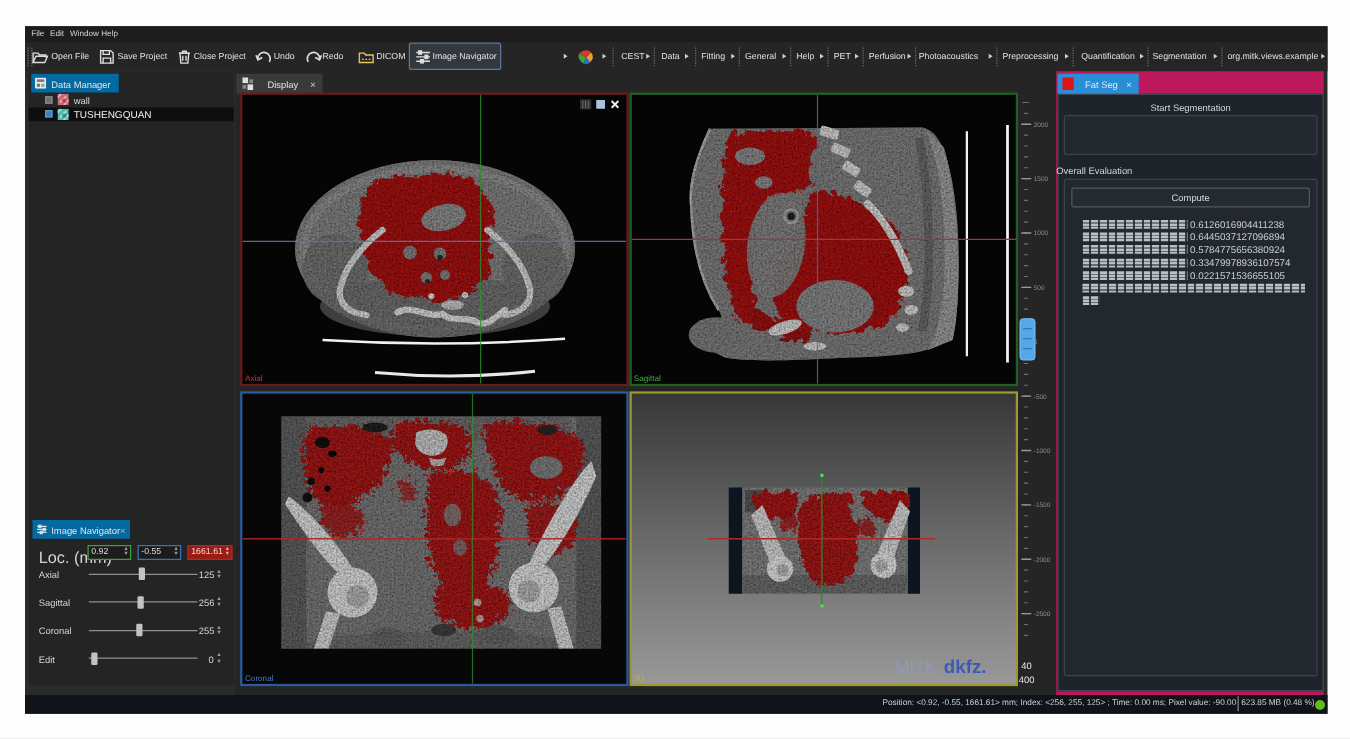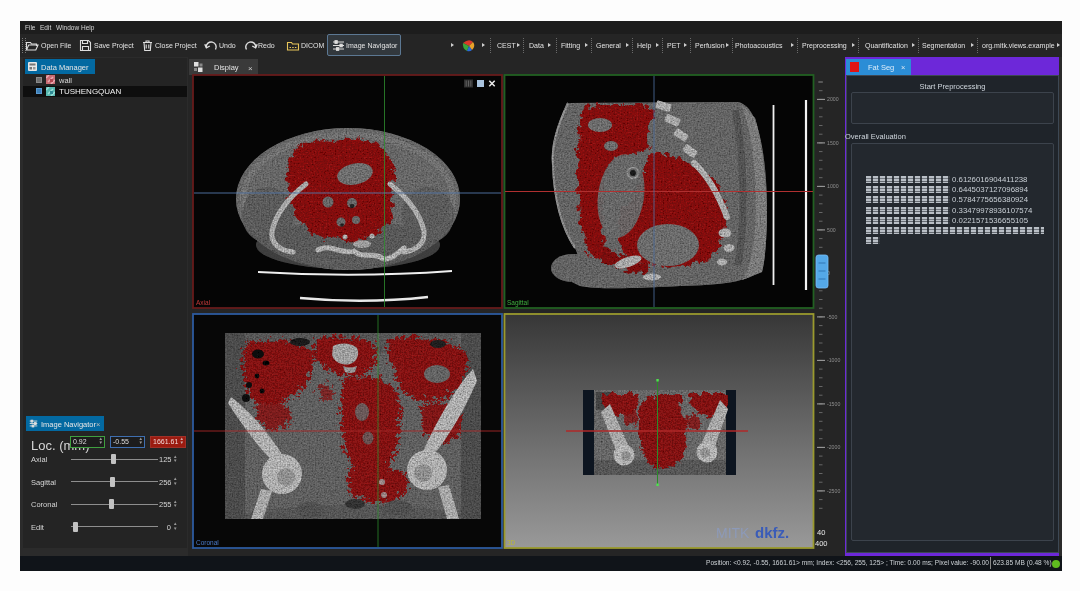--- a/index.html
+++ b/index.html
@@ -12,21 +12,21 @@
 #menubar span{position:absolute;top:3px;}
 
 #toolbar{position:absolute;left:0;top:13px;width:1042px;height:23px;background:#252525;color:#e2e2e2;font-size:7px;}
 .tbi{position:absolute;top:0;height:23px;line-height:23px;white-space:nowrap;}
 .tbsep{position:absolute;top:4px;height:15px;width:1px;border-left:1px dotted #6a6a6a;}
 .arr{position:absolute;top:9px;width:0;height:0;border-left:3.5px solid #cfcfcf;border-top:2.8px solid transparent;border-bottom:2.8px solid transparent;}
 
 #leftpanel{position:absolute;left:3px;top:37px;width:164px;height:490px;background:#242424;}
 .tab{position:absolute;background:#0369a1;color:#e6e6e6;font-size:7.5px;}
 
-#rightpanel{position:absolute;left:825px;top:36px;width:214px;height:499px;background:#6d28d9;}
+#rightpanel{position:absolute;left:825px;top:36px;width:214px;height:499px;background:#be185d;}
 
 #statusbar{position:absolute;left:0;top:535px;width:1042px;height:15px;background:#101419;color:#cdd2d6;font-size:7.5px;}
 .gbx{position:absolute;border:1px solid #3c434c;border-radius:2px;background:#23282e;}
 .btn{position:absolute;border:1px solid #4e5965;border-radius:2px;background:#262b31;color:#d7dde2;
   font-size:7.5px;text-align:center;}
 .fk{display:inline-block;height:7px;background:repeating-linear-gradient(0deg,rgba(31,36,42,0) 0,rgba(31,36,42,0) 1.5px,rgba(31,36,42,.55) 1.5px,rgba(31,36,42,.55) 2.5px,rgba(31,36,42,0) 2.5px,rgba(31,36,42,0) 4.2px,rgba(31,36,42,.45) 4.2px,rgba(31,36,42,.45) 5.2px,rgba(31,36,42,0) 5.2px,rgba(31,36,42,0) 7px),repeating-linear-gradient(90deg,#b9bfc6 0,#b9bfc6 5.4px,rgba(185,191,198,.15) 5.4px,rgba(185,191,198,.15) 7px);filter:blur(0.3px);vertical-align:-1px;}
 </style>
 </head>
 <body>
 <div id="app">
@@ -494,24 +494,25 @@
   <text x="817" y="535" font-size="7.5" fill="#e8e8e8">40</text>
   <text x="815" y="546" font-size="7.5" fill="#e8e8e8">400</text>
   </svg>
 
   <div id="rightpanel">
     <div class="abs" style="left:1px;top:18px;width:213px;height:478px;border:1px solid #3d4854;background:#1f242a"></div>
     <div class="abs" style="left:1px;top:2px;width:65px;height:16px;background:#2b8dd6"></div>
     <div class="abs" style="left:4.5px;top:5px;width:9.5px;height:9.5px;background:#e01414"></div>
     <div class="abs" style="left:23px;top:6px;color:#dcecfa;font-size:7.5px">Fat Seg</div>
     <div class="abs" style="left:56px;top:6px;color:#dce8f2;font-size:7.5px">×</div>
-    <div class="abs" style="left:0;top:25px;width:215px;text-align:center;color:#ced5dc;font-size:7.5px">Start Preprocessing</div>
+    <div class="abs" style="left:0;top:25px;width:215px;text-align:center;color:#ced5dc;font-size:7.5px">Start Segmentation</div>
     <div class="gbx" style="left:6px;top:35px;width:203px;height:32px"></div>
     <div class="abs" style="left:0;top:75px;width:215px;color:#ced5dc;font-size:7.5px">Overall Evaluation</div>
     <div class="gbx" style="left:6px;top:86px;width:203px;height:398px"></div>
+    <div class="btn" style="left:12px;top:93px;width:191px;height:16px;line-height:15px">Compute</div>
     <div class="abs" style="left:21px;top:118px;color:#c9cfd5;font-size:7.5px;line-height:10.2px;width:182px">
       <div><span class="fk" style="width:84px"></span> <span style="font-size:7.8px">0.6126016904411238</span></div>
       <div><span class="fk" style="width:84px"></span> <span style="font-size:7.8px">0.6445037127096894</span></div>
       <div><span class="fk" style="width:84px"></span> <span style="font-size:7.8px">0.5784775656380924</span></div>
       <div><span class="fk" style="width:84px"></span> <span style="font-size:7.8px">0.33479978936107574</span></div>
       <div><span class="fk" style="width:84px"></span> <span style="font-size:7.8px">0.0221571536655105</span></div>
       <div><span class="fk" style="width:178px"></span></div>
       <div><span class="fk" style="width:14px"></span></div>
     </div>
   </div>

